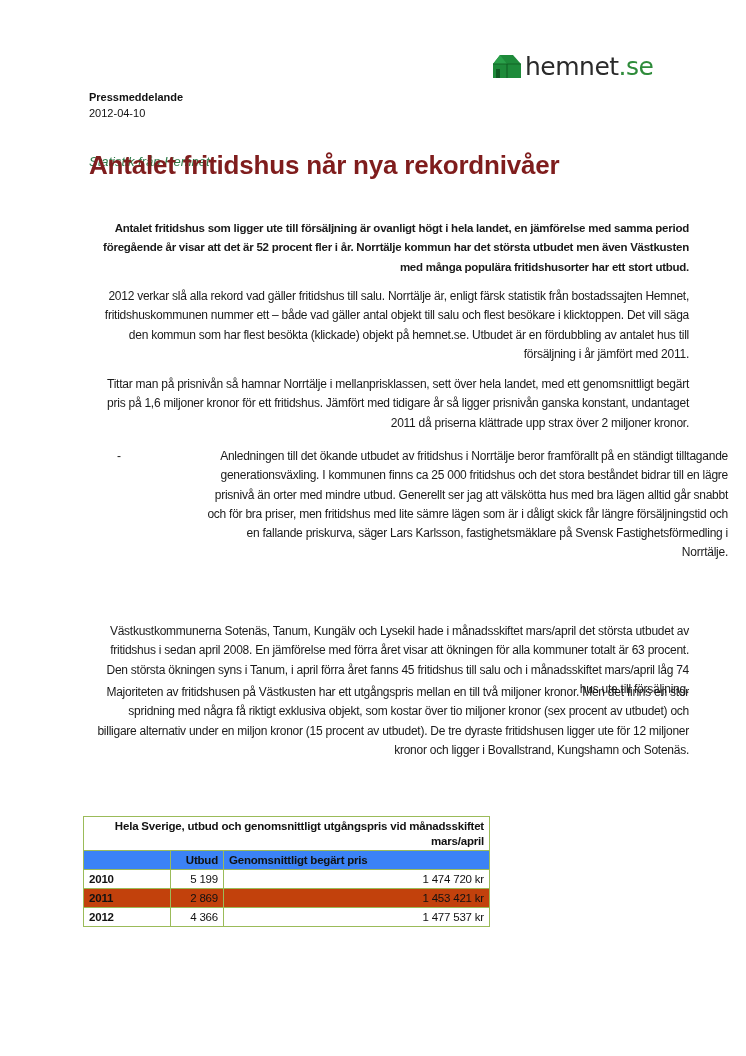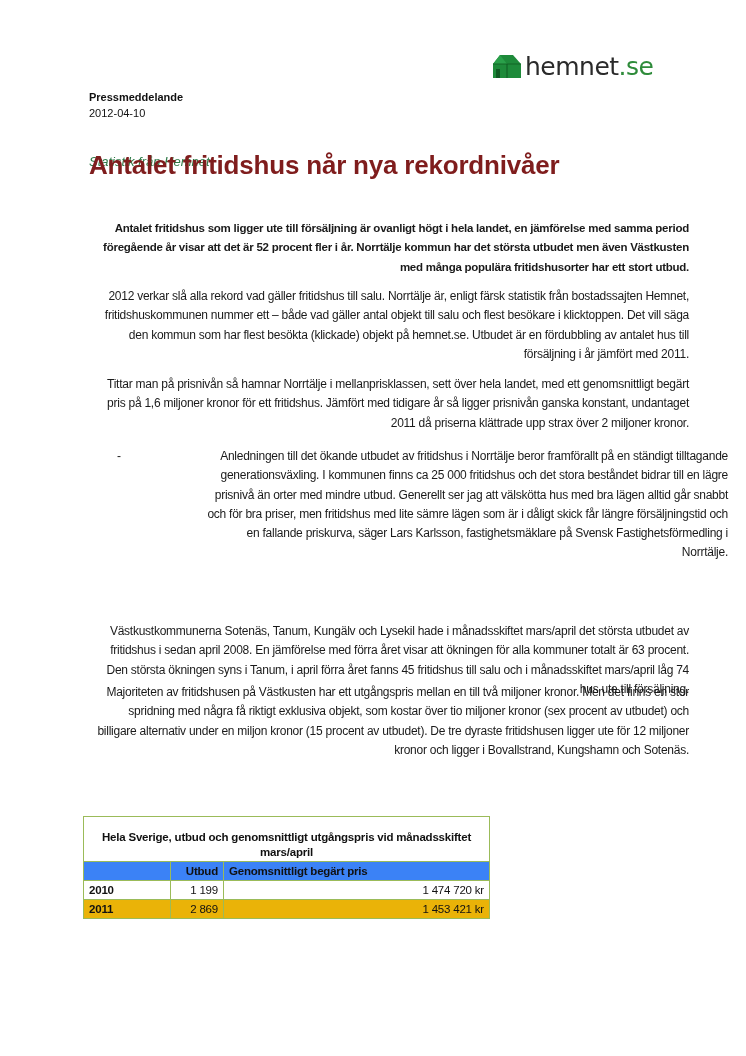--- a/index.html
+++ b/index.html
@@ -16,23 +16,23 @@
     .body-text { position: absolute; left: 89px; width: 600px; font-family: "Liberation Sans", sans-serif; font-size: 12px; line-height: 19.3px; color: #1a1a1a; letter-spacing: -0.25px; text-align: right; }
     .lead { top: 219px; font-weight: bold; font-size: 11.5px; }
     .p1 { top: 287px; }
     .p2 { top: 375px; }
     .quote-dash { position: absolute; left: 117px; top: 447px; font-size: 12px; }
     .quote-text { position: absolute; left: 150px; top: 447px; width: 530px; margin-left: 48px; }
     .p3 { top: 582px; margin-top: 40px; }
     .p4 { top: 683px; }
     table.stats { position: absolute; left: 83px; top: 816px; width: 407px; border-collapse: collapse; font-family: "Liberation Sans", sans-serif; font-size: 11.5px; letter-spacing: -0.2px; }
     table.stats td, table.stats th { border: 1.5px solid #9bbb59; padding: 1px 5px; height: 16px; }
-    table.stats .caption-cell { font-weight: bold; text-align: center; line-height: 15px; padding-top: 13px; padding-bottom: 1px; }
+    table.stats .caption-cell { font-weight: bold; text-align: right; line-height: 15px; padding-top: 2px; padding-bottom: 1px; }
     table.stats .hdr { background: #3b82f6; font-weight: bold; }
-    table.stats .shade { background: #eab308; padding-left: 32px; }
+    table.stats .shade { background: #c2410c; padding-left: 32px; }
     .col-year { width: 76px; font-weight: bold; text-align: left; }
     .col-utbud { width: 42px; text-align: right; }
     .col-price { text-align: right; }
     .hdr .col-price-h { text-align: left; }
   </style>
 </head>
 <body>
 
 <div class="logo">
   <span>
@@ -65,22 +65,27 @@
       <tr>
     <td class="caption-cell" colspan="3">Hela Sverige, utbud och genomsnittligt utgångspris vid månadsskiftet mars/april</td>
   </tr>
   <tr class="hdr">
     <td class="col-year"></td>
     <td class="col-utbud">Utbud</td>
     <td class="col-price-h">Genomsnittligt begärt pris</td>
   </tr>
   <tr>
     <td class="col-year">2010</td>
-    <td class="col-utbud">1 199</td>
+    <td class="col-utbud">5 199</td>
     <td class="col-price">1 474 720 kr</td>
   </tr>
   <tr class="shade">
     <td class="col-year">2011</td>
     <td class="col-utbud">2 869</td>
     <td class="col-price">1 453 421 kr</td>
   </tr>
+  <tr>
+    <td class="col-year">2012</td>
+    <td class="col-utbud">4 366</td>
+    <td class="col-price">1 477 537 kr</td>
+  </tr>
 </tbody>
   </table>
 
 </body></html>

